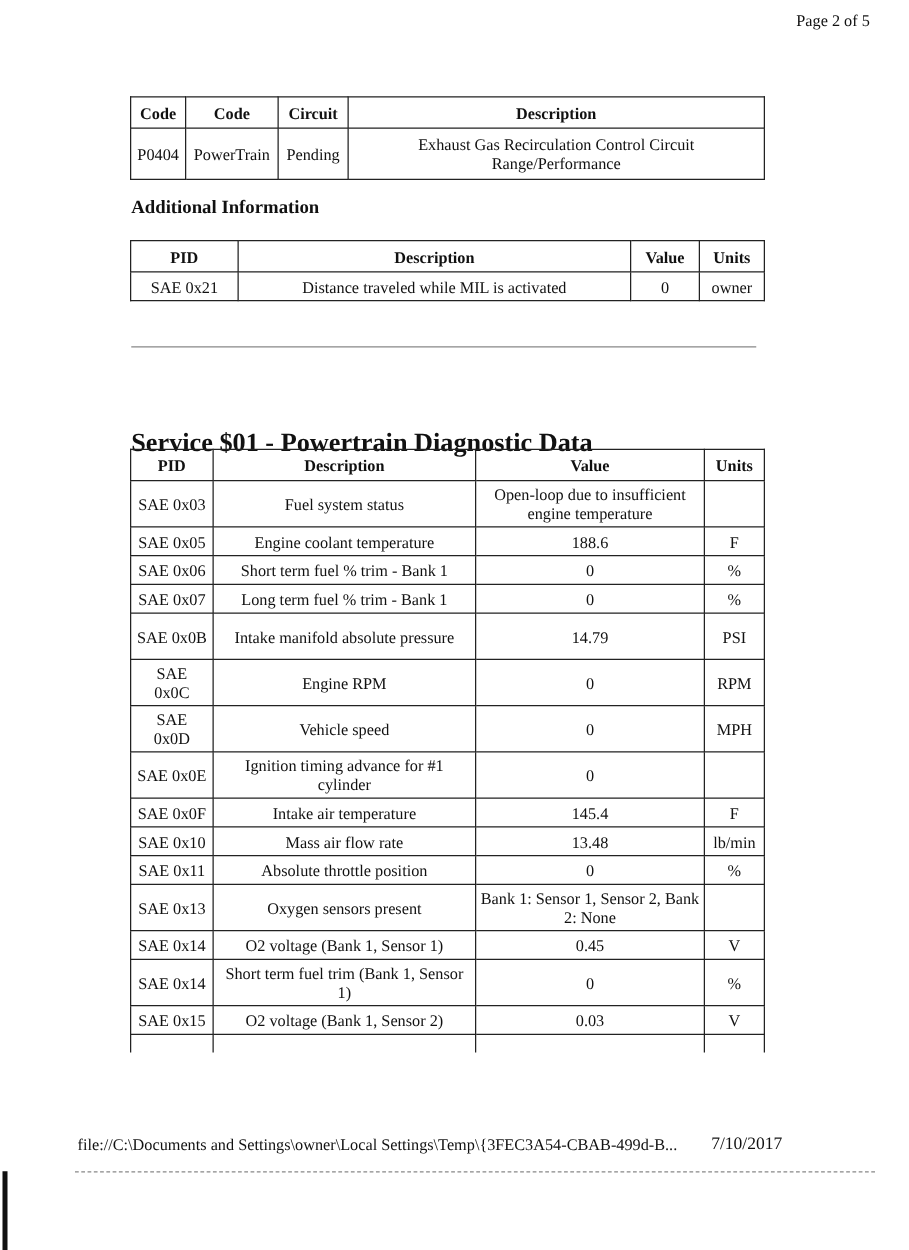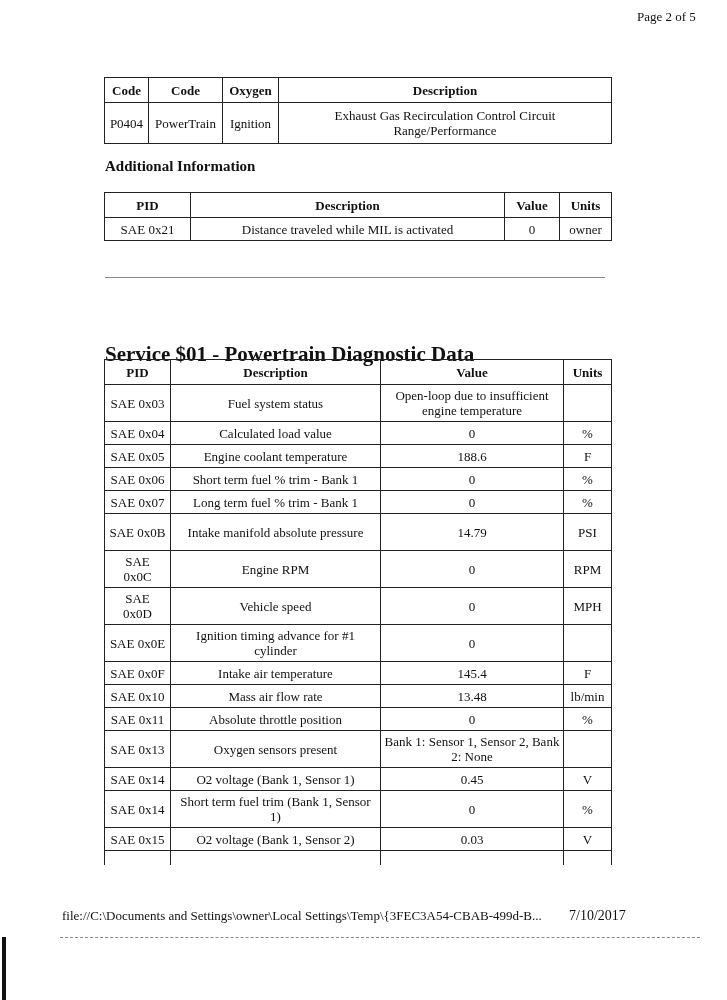--- a/index.html
+++ b/index.html
@@ -34,29 +34,29 @@
   <colgroup>
       <col style="width:44px">
       <col style="width:74px">
       <col style="width:56px">
       <col>
     </colgroup>
   <thead>
       <tr>
     <th>Code</th>
     <th>Code</th>
-    <th>Oxygen</th>
+    <th>Circuit</th>
     <th>Description</th>
   </tr>
     </thead>
   <tbody>
       <tr>
     <td>P0404</td>
     <td>PowerTrain</td>
-    <td>Ignition</td>
+    <td>Pending</td>
     <td style="padding:0 40px;">Exhaust Gas Recirculation Control Circuit Range/Performance</td>
   </tr>
     </tbody>
 </table>
 
 <div class="add-title">Additional Information</div>
 
 <table id="add-table">
   <colgroup>
       <col style="width:86px">
@@ -102,26 +102,20 @@
   </tr>
     </thead>
   <tbody id="pid-body">
       <tr>
         <td class="tall">SAE 0x03</td>
         <td class="tall">Fuel system status</td>
         <td class="tall">Open-loop due to insufficient engine temperature</td>
         <td class="tall"></td>
       </tr>
       <tr>
-        <td>SAE 0x04</td>
-        <td>Calculated load value</td>
-        <td>0</td>
-        <td>%</td>
-      </tr>
-      <tr>
         <td>SAE 0x05</td>
         <td>Engine coolant temperature</td>
         <td>188.6</td>
         <td>F</td>
       </tr>
       <tr>
         <td>SAE 0x06</td>
         <td>Short term fuel % trim - Bank 1</td>
         <td>0</td>
         <td>%</td>

